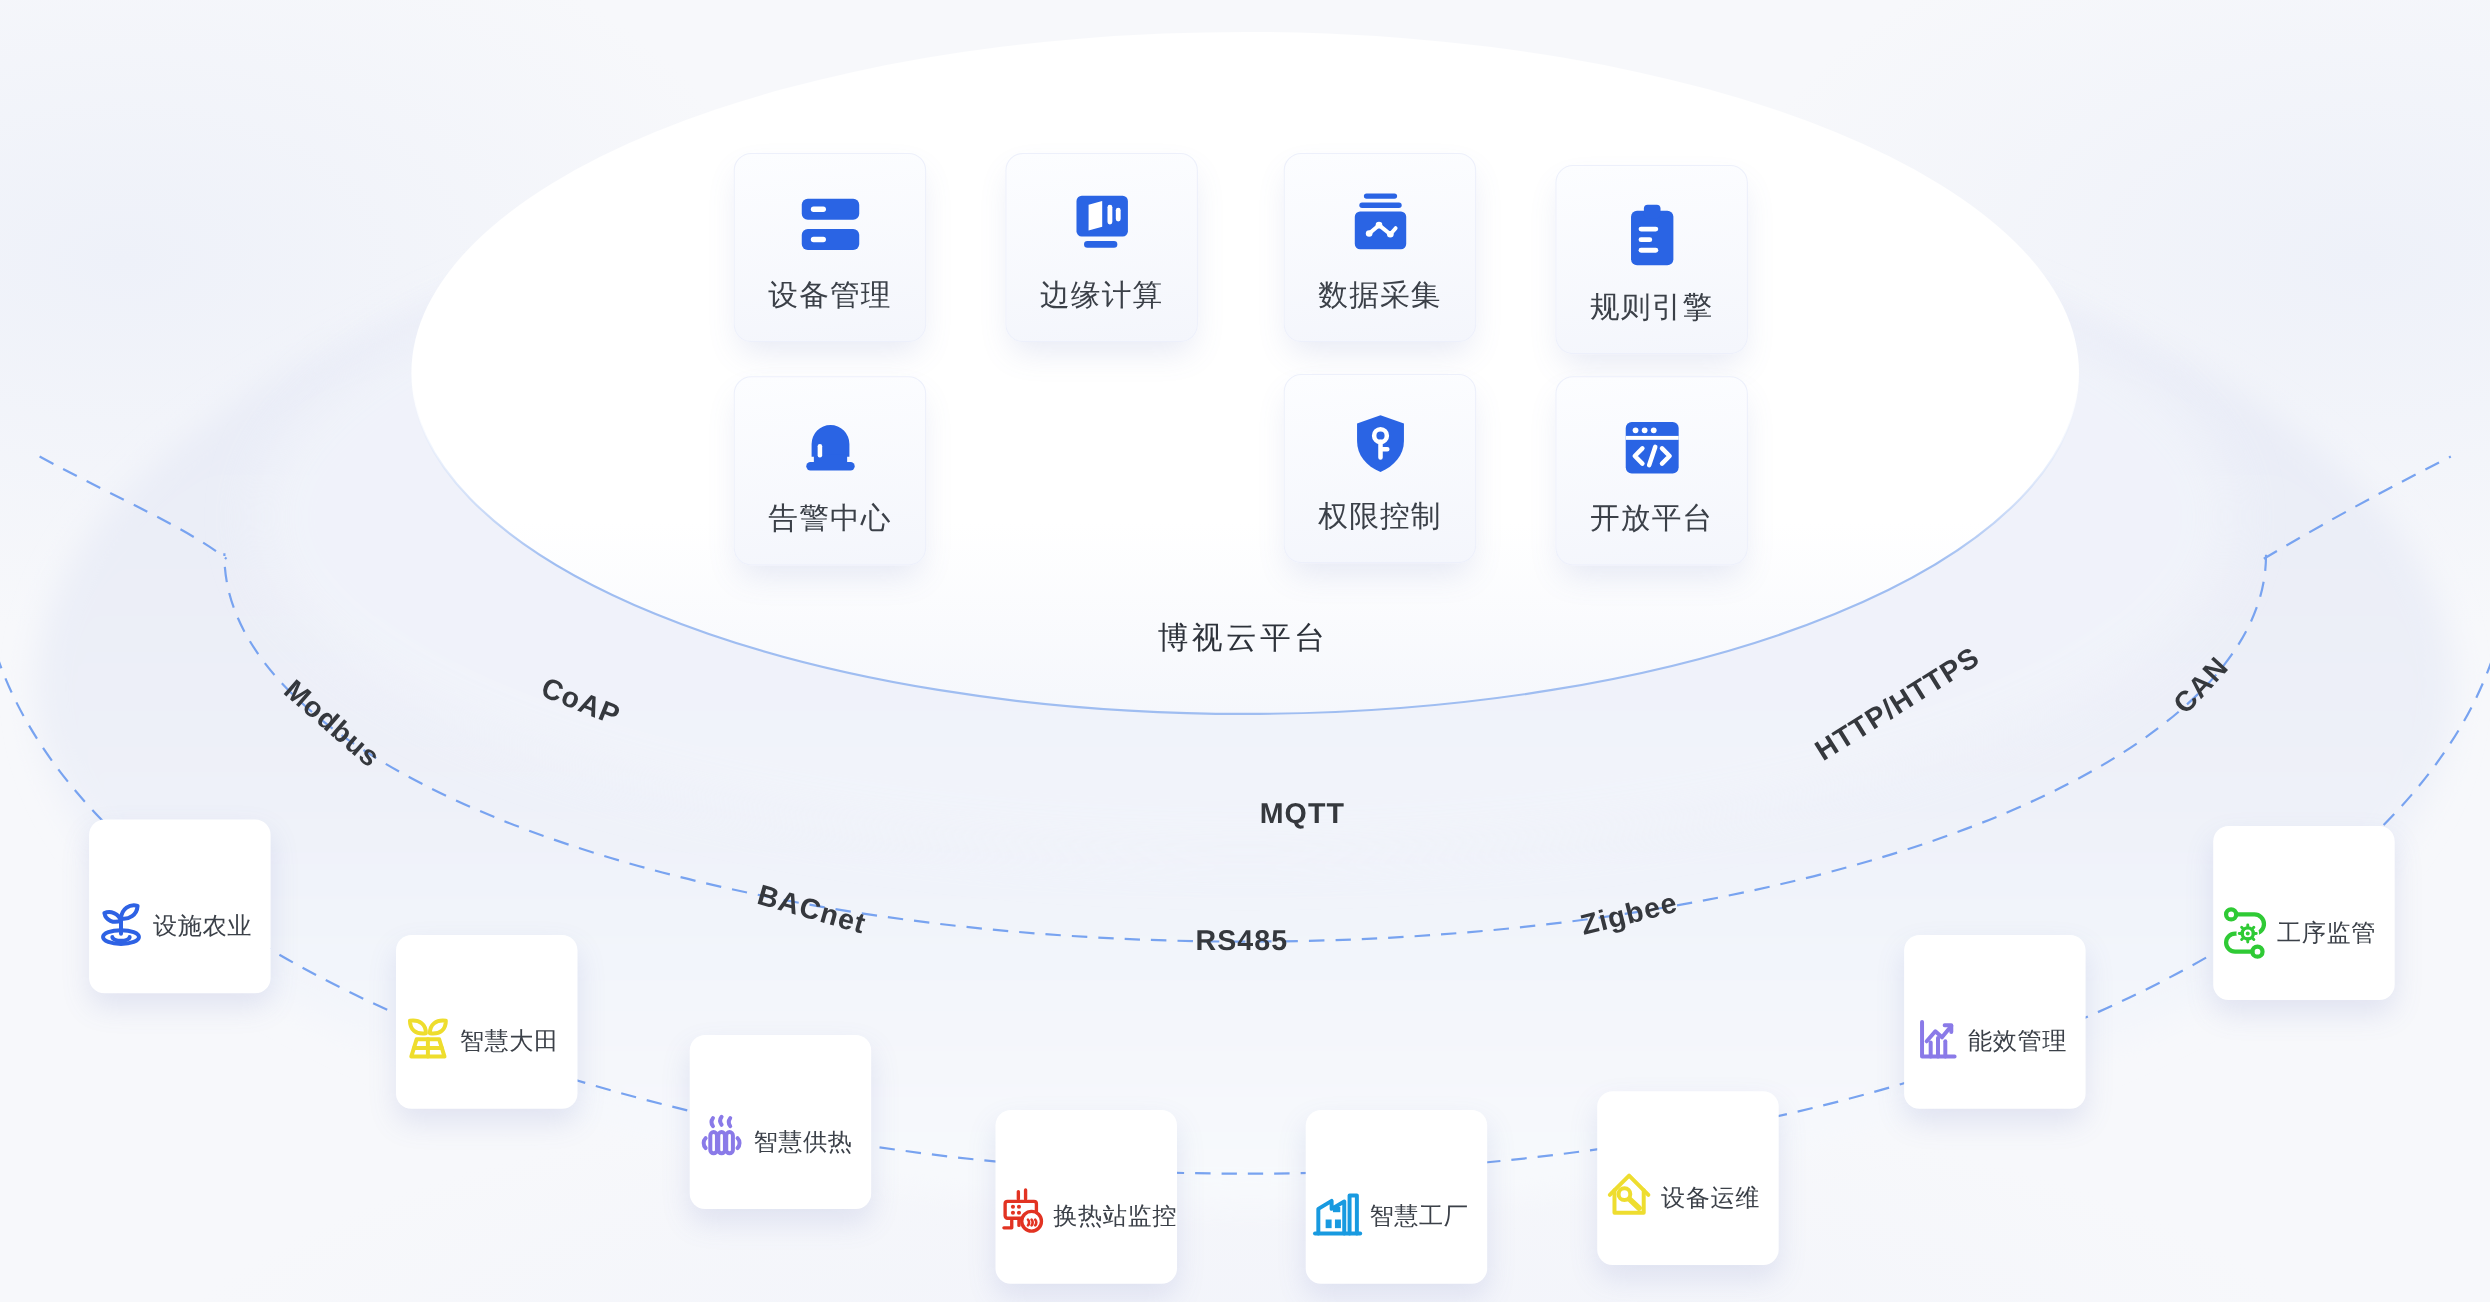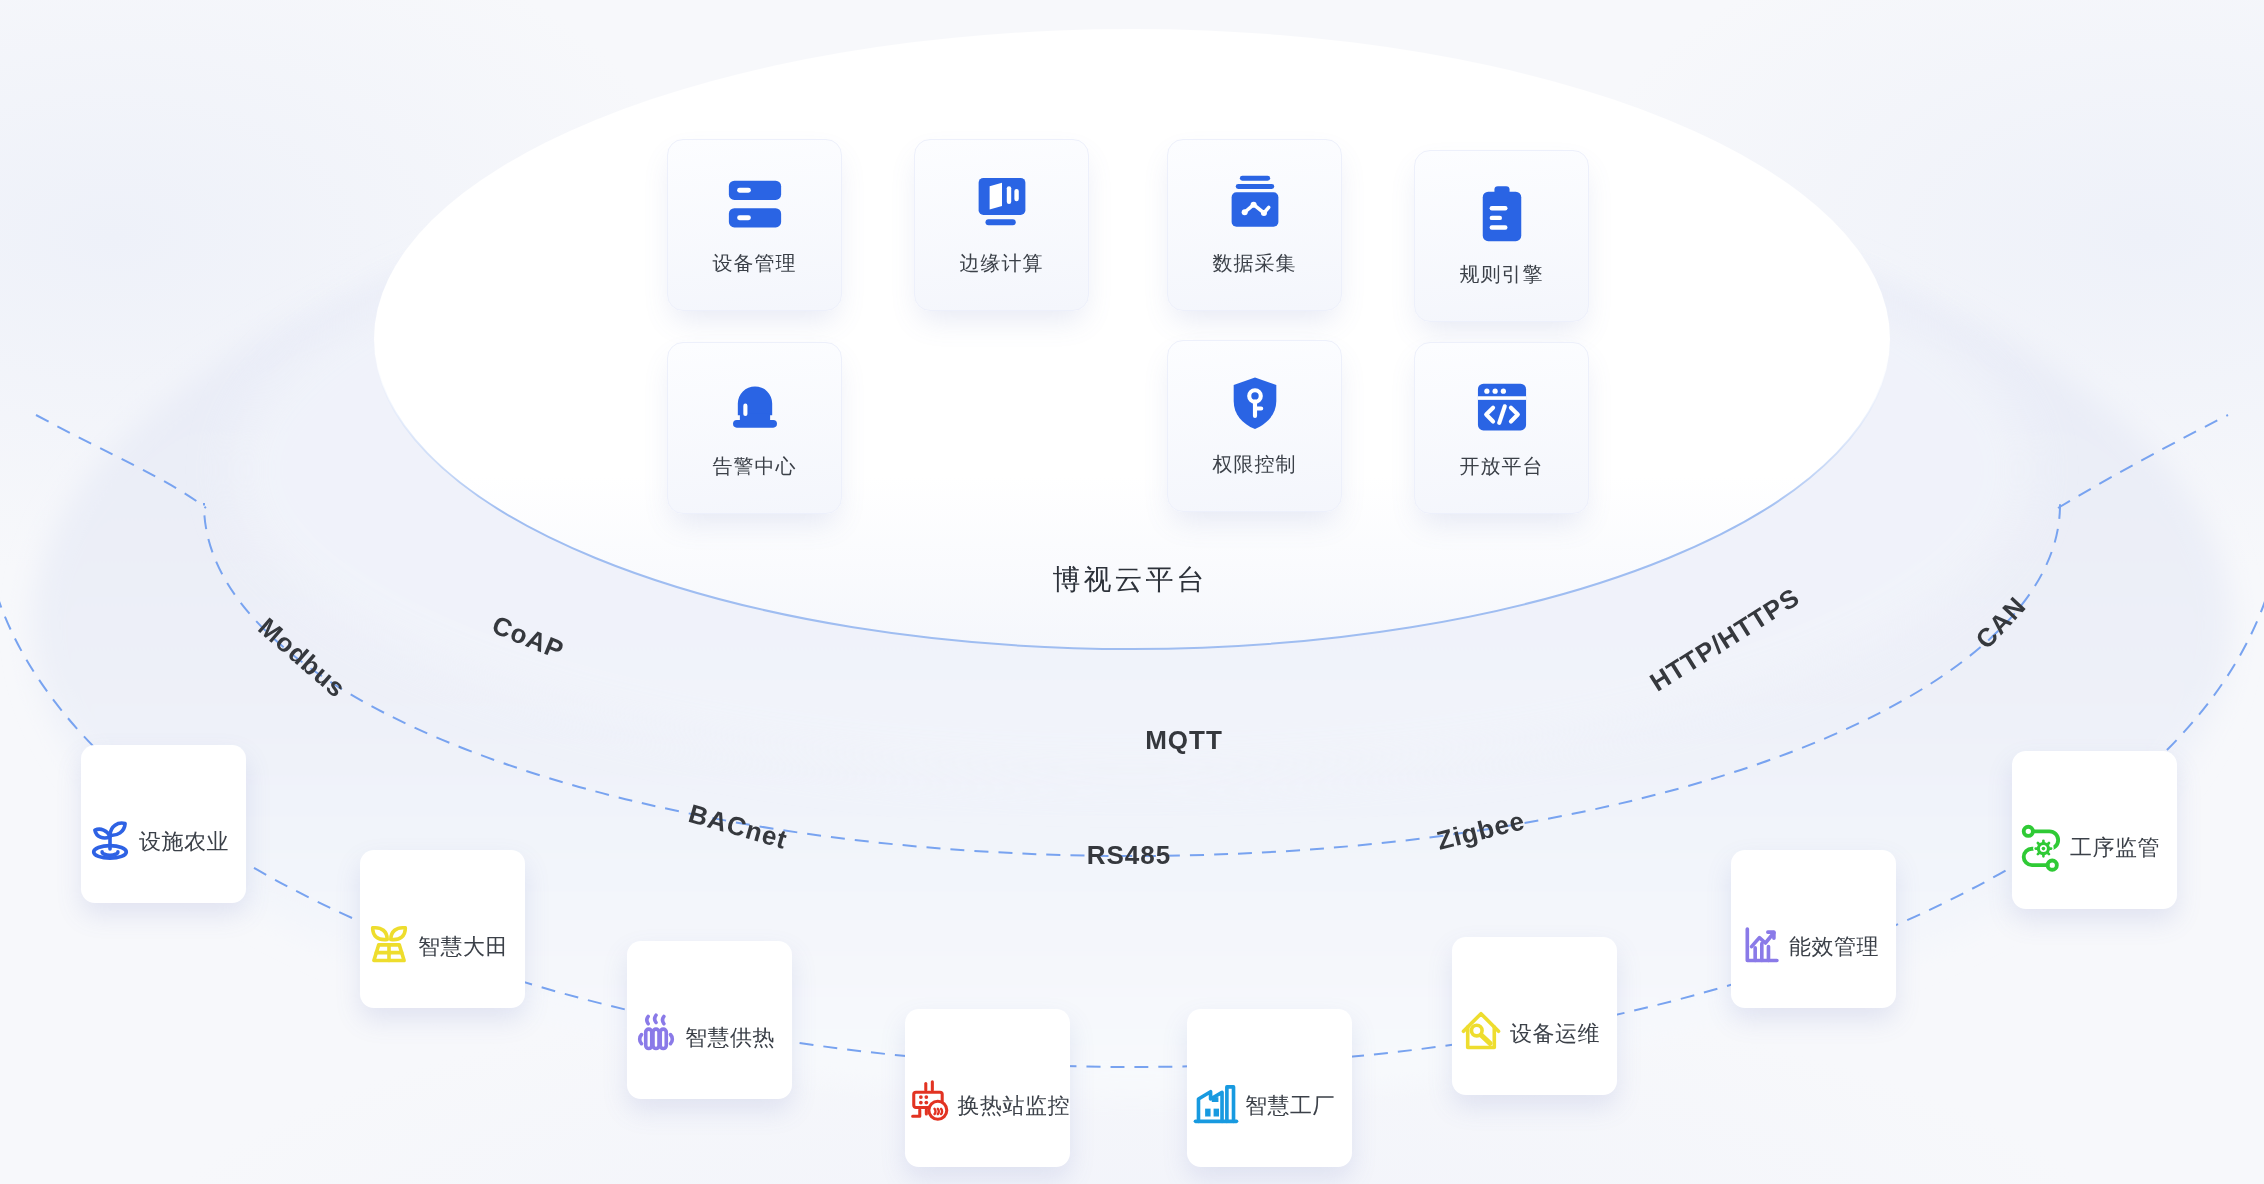--- a/index.html
+++ b/index.html
@@ -16,21 +16,21 @@
   
   .fcard{
     position:absolute;width:175px;height:172px;border-radius:16px;box-sizing:border-box;
     background:linear-gradient(175deg,#fcfdff 0%,#f4f6fc 100%);
     border:1px solid #edf0fb;
     box-shadow:0 14px 30px -6px rgba(99,117,185,.16);
     display:flex;flex-direction:column;align-items:center;padding-top:31px;
   }
   .ficon{width:66px;height:66px;display:block;}
   .ficon svg,.sicon svg{width:100%;height:100%;display:block;}
-  .flabel{margin-top:13px;font-size:20px;color:#3b4048;letter-spacing:1px;white-space:nowrap;}
+  .flabel{margin-top:13px;font-size:27px;color:#3b4048;letter-spacing:1px;white-space:nowrap;}
   
   .scard{
     position:absolute;width:165px;height:158px;border-radius:14px;box-sizing:border-box;
     background:#ffffff;
     box-shadow:0 12px 26px rgba(99,117,185,.15);
     display:flex;flex-direction:row;align-items:center;padding-top:27px;
   }
   .sicon{width:58px;height:58px;display:block;}
   .slabel{margin-top:9px;font-size:22px;color:#3b4048;letter-spacing:.5px;white-space:nowrap;}
   
@@ -269,21 +269,21 @@
         <path d="M33 40 V11.5 H38.5 V40"></path>
         <line x1="7" y1="40" x2="41" y2="40"></line>
         <rect x="15" y="29.5" width="4.5" height="6.5" fill="currentColor" stroke="none"></rect>
         <rect x="22" y="29.5" width="4.5" height="6.5" fill="currentColor" stroke="none"></rect>
         <rect x="20.5" y="20" width="5.5" height="4" fill="currentColor" stroke="none"></rect>
       </svg>
     </span>
     <span class="slabel">智慧工厂</span>
   </div>
 
-  <div class="scard" style="left:1452px;top:937px">
+  <div class="scard" style="left:1452px;top:992px">
     <span class="sicon" style="color: rgb(238, 221, 47);">
       <svg viewBox="0 0 48 48" fill="none" stroke="currentColor" stroke-width="3" stroke-linecap="round" stroke-linejoin="round">
         <path d="M9.5 25 L24 10.5 L38.5 25"></path>
         <path d="M13 21.5 V38.5 H35 V21.5"></path>
         <circle cx="20.5" cy="24.5" r="4.4"></circle>
         <line x1="24.2" y1="28.2" x2="31.5" y2="35" stroke-width="4.2"></line>
       </svg>
     </span>
     <span class="slabel">设备运维</span>
   </div>

